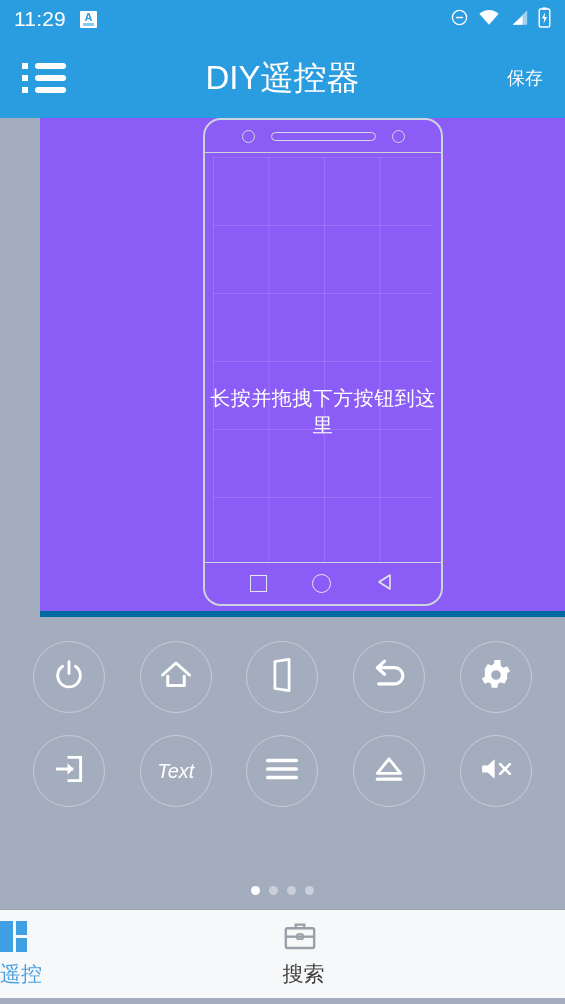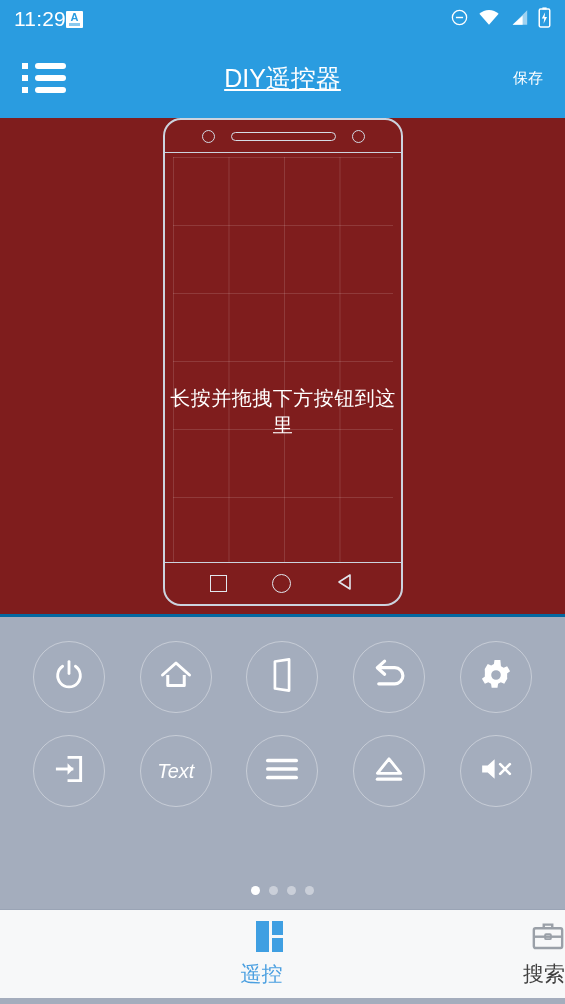--- a/index.html
+++ b/index.html
@@ -10,21 +10,21 @@
     overflow:hidden;
     position:relative;
   }
 
   
   #status-bar {
     height:38px; background:#2a9ce0;
     display:flex; align-items:center; justify-content:space-between;
     padding:0 14px; color:#fff;
   }
-  #status-left { display:flex; align-items:center; }
+  #status-left { display:flex; align-items:center; gap:14px; }
   #clock { font-size:21px; letter-spacing:.2px; font-weight:400; }
   .a-badge {
     width:17px; height:17px; background:#fff; color:#2a9ce0;
     font-size:11px; font-weight:700; display:flex;
     align-items:flex-start; justify-content:center; line-height:12px;
     border-radius:1px; position:relative;
   }
   .a-badge::after{
     content:""; position:absolute; bottom:2px; left:3px; right:3px;
     height:3px; background:#2a9ce0; opacity:.55;
@@ -36,29 +36,30 @@
     height:80px; background:#2a9ce0; color:#fff;
     display:flex; align-items:center; padding:0 22px; position:relative;
   }
   #menu-icon { width:44px; height:30px; display:flex; flex-direction:column;
     justify-content:space-between; cursor:pointer; }
   .menu-row { display:flex; align-items:center; gap:7px; }
   .menu-dot { width:6px; height:6px; background:#fff; }
   .menu-line { flex:1; height:6px; background:#fff; border-radius:3px; }
   #app-title {
     position:absolute; left:0; right:0; text-align:center;
-    font-size:25px; pointer-events:none;text-decoration:underline;
-  }
-  #save-button { margin-left:auto; font-size:15px; z-index:2; cursor:pointer; }
+    font-size:33px; pointer-events:none;
+  }
+  #save-button { margin-left:auto; font-size:18px; z-index:2; cursor:pointer; }
 
   
   #preview-stage {
     height:499px; position:relative;
-    background:#7f1d1d;
-    border-bottom:3px solid #0369a1;
+    background:#8b5cf6;
+    border-bottom:6px solid #0369a1;
+    margin-left:40px;
   }
   #phone-frame {
     position:absolute; left:163px; top:0; width:240px; height:488px;
     border:2px solid #ccd3de; border-radius:18px;
     display:flex; flex-direction:column;
   }
   #phone-top {
     height:33px; flex:none; border-bottom:1px solid #ccd3de;
     display:flex; align-items:center; justify-content:center; gap:16px;
   }
@@ -102,21 +103,21 @@
   .dot { width:9px; height:9px; border-radius:50%; background:rgba(255,255,255,.42); }
   .dot.active { background:#fff; }
 
   
   #tab-bar {
     height:89px; background:#f7f8f9; border-top:1px solid #9aa4b5;
     display:flex;
   }
   .tab {
     flex:1; display:flex; flex-direction:column;
-    align-items:flex-end; justify-content:center; gap:8px; cursor:pointer;
+    align-items:flex-start; justify-content:center; gap:8px; cursor:pointer;
   }
   .tab-label { font-size:21px; color:#404040; }
   .tab.active .tab-label { color:#4a9fe0; }
   .tab-icon { height:32px; display:flex; align-items:center; justify-content:center; }
   #dash-icon { display:grid; grid-template-columns:13px 11px; grid-template-rows:14px 14px; gap:3px; }
   #dash-icon i { background:#3f9fe2; display:block; }
   #dash-icon i:nth-child(1){ grid-row:span 2; height:31px; }
 </style>
 </head>
 <body>

